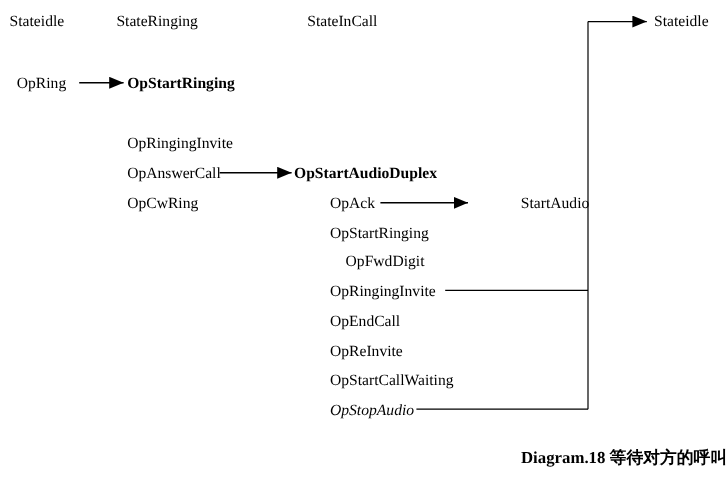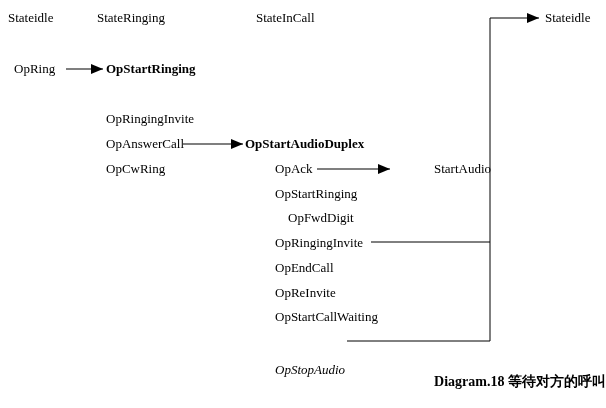--- a/index.html
+++ b/index.html
@@ -21,21 +21,20 @@
     position: absolute;
     white-space: nowrap;
     line-height: 15px;
   }
   .bold-underline {
     font-weight: bold;
     text-align: right;
   }
   .italic {
     font-style: italic;
-    margin-top: 28px;
   }
   .caption {
     position: absolute;
     left: 0;
     width: 100%;
     text-align: right;
     font-weight: bold;
     font-size: 14px;
   }
   svg.lines {

